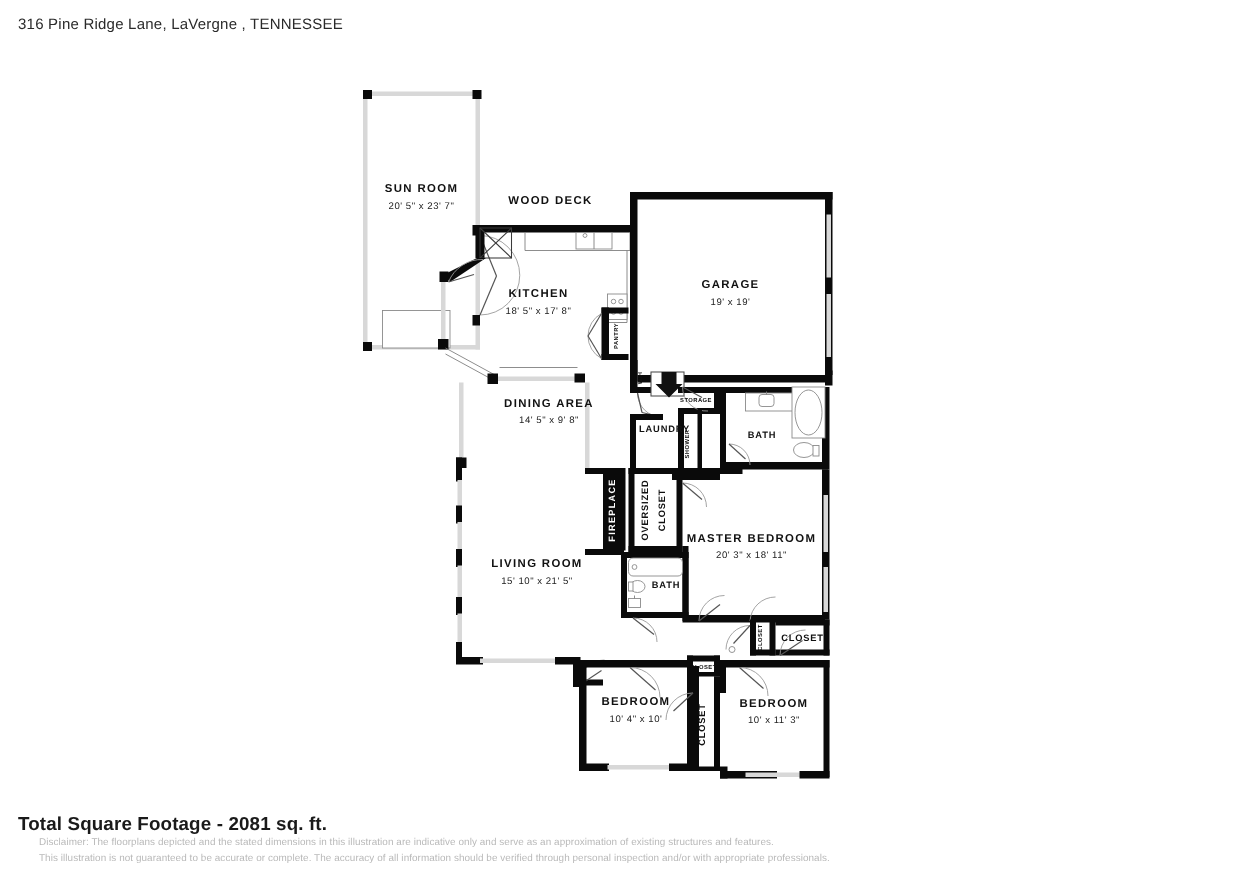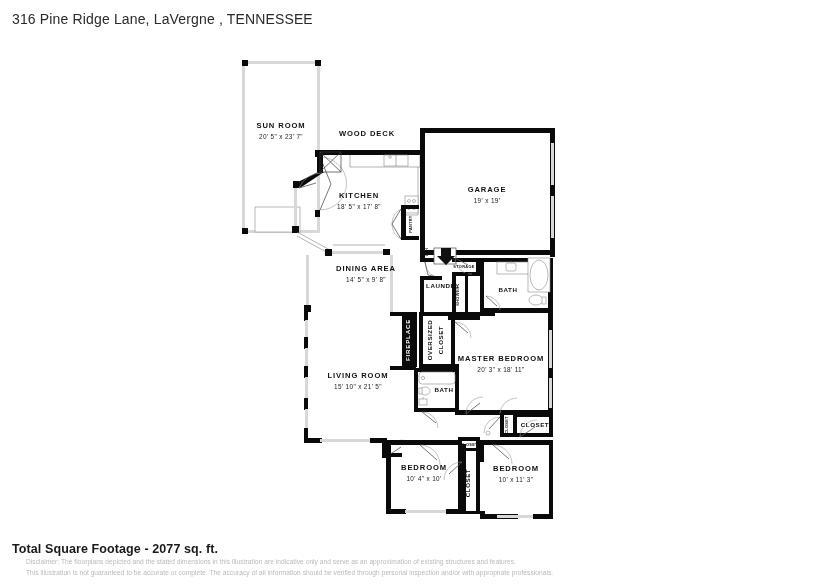--- a/index.html
+++ b/index.html
@@ -3,21 +3,21 @@
 <meta charset="utf-8">
 <style>
   html,body{margin:0;padding:0;background:#ffffff;}
   body{
     width:831px;height:588px;position:relative;overflow:hidden;
     font-family:"Liberation Sans","DejaVu Sans",sans-serif;
     color:#1a1a1a;
   }
   #address-title{
     position:absolute;left:12px;top:11px;
-    font-size:14px;font-weight:400;letter-spacing:.15px;color:#2a2a2a;
+    font-size:10px;font-weight:400;letter-spacing:.15px;color:#2a2a2a;
     white-space:nowrap;
   }
   #footer{
     position:absolute;left:12px;top:542px;width:810px;
   }
   #total-sqft{
     font-size:12.5px;font-weight:700;color:#1a1a1a;letter-spacing:.1px;
   }
   .disclaimer-line{
     font-size:6.6px;color:#b9b9b9;letter-spacing:.05px;margin-left:14px;
@@ -363,16 +363,16 @@
   <text class="rm-dim" x="516" y="482">10' x 11' 3"</text>
 
   <g>
     <circle class="fixlite" cx="488" cy="433" r="2"></circle>
   </g>
 
 </svg>
 </div>
 
 <div id="footer">
-  <div id="total-sqft">Total Square Footage - 2077 sq. ft.</div>
+  <div id="total-sqft">Total Square Footage - 2081 sq. ft.</div>
   <div class="disclaimer-line">Disclaimer: The floorplans depicted and the stated dimensions in this illustration are indicative only and serve as an approximation of existing structures and features.</div>
   <div class="disclaimer-line">This illustration is not guaranteed to be accurate or complete. The accuracy of all information should be verified through personal inspection and/or with appropriate professionals.</div>
 </div>
 
 </body></html>

